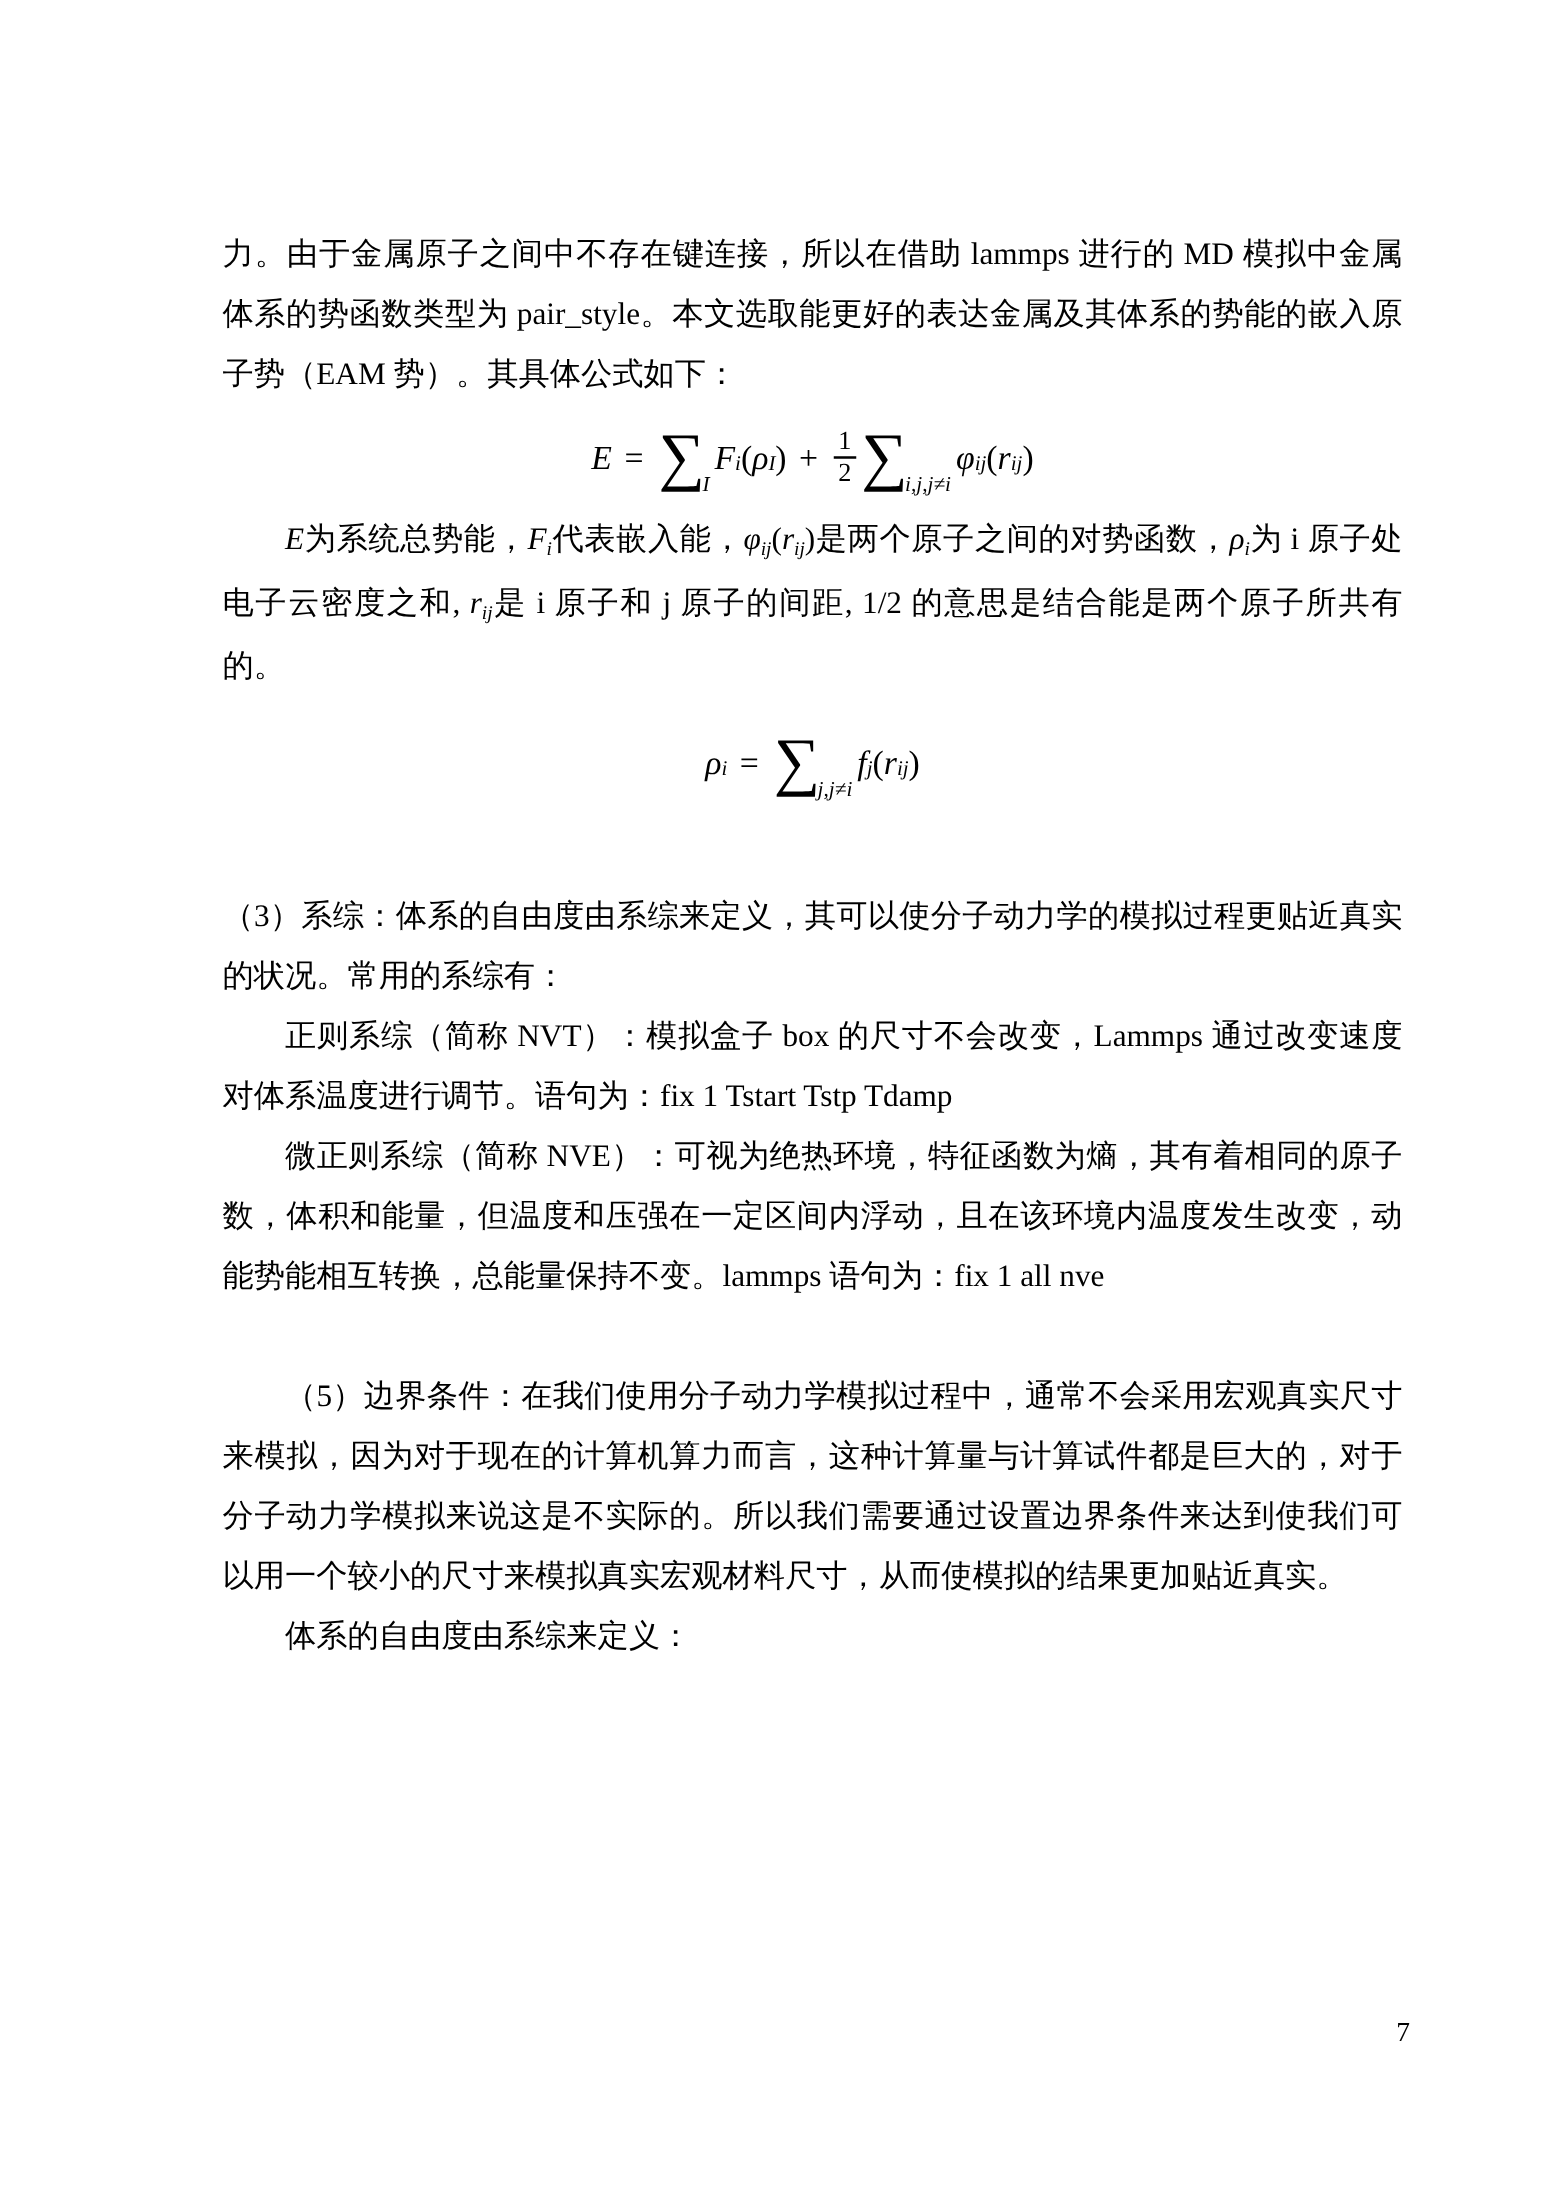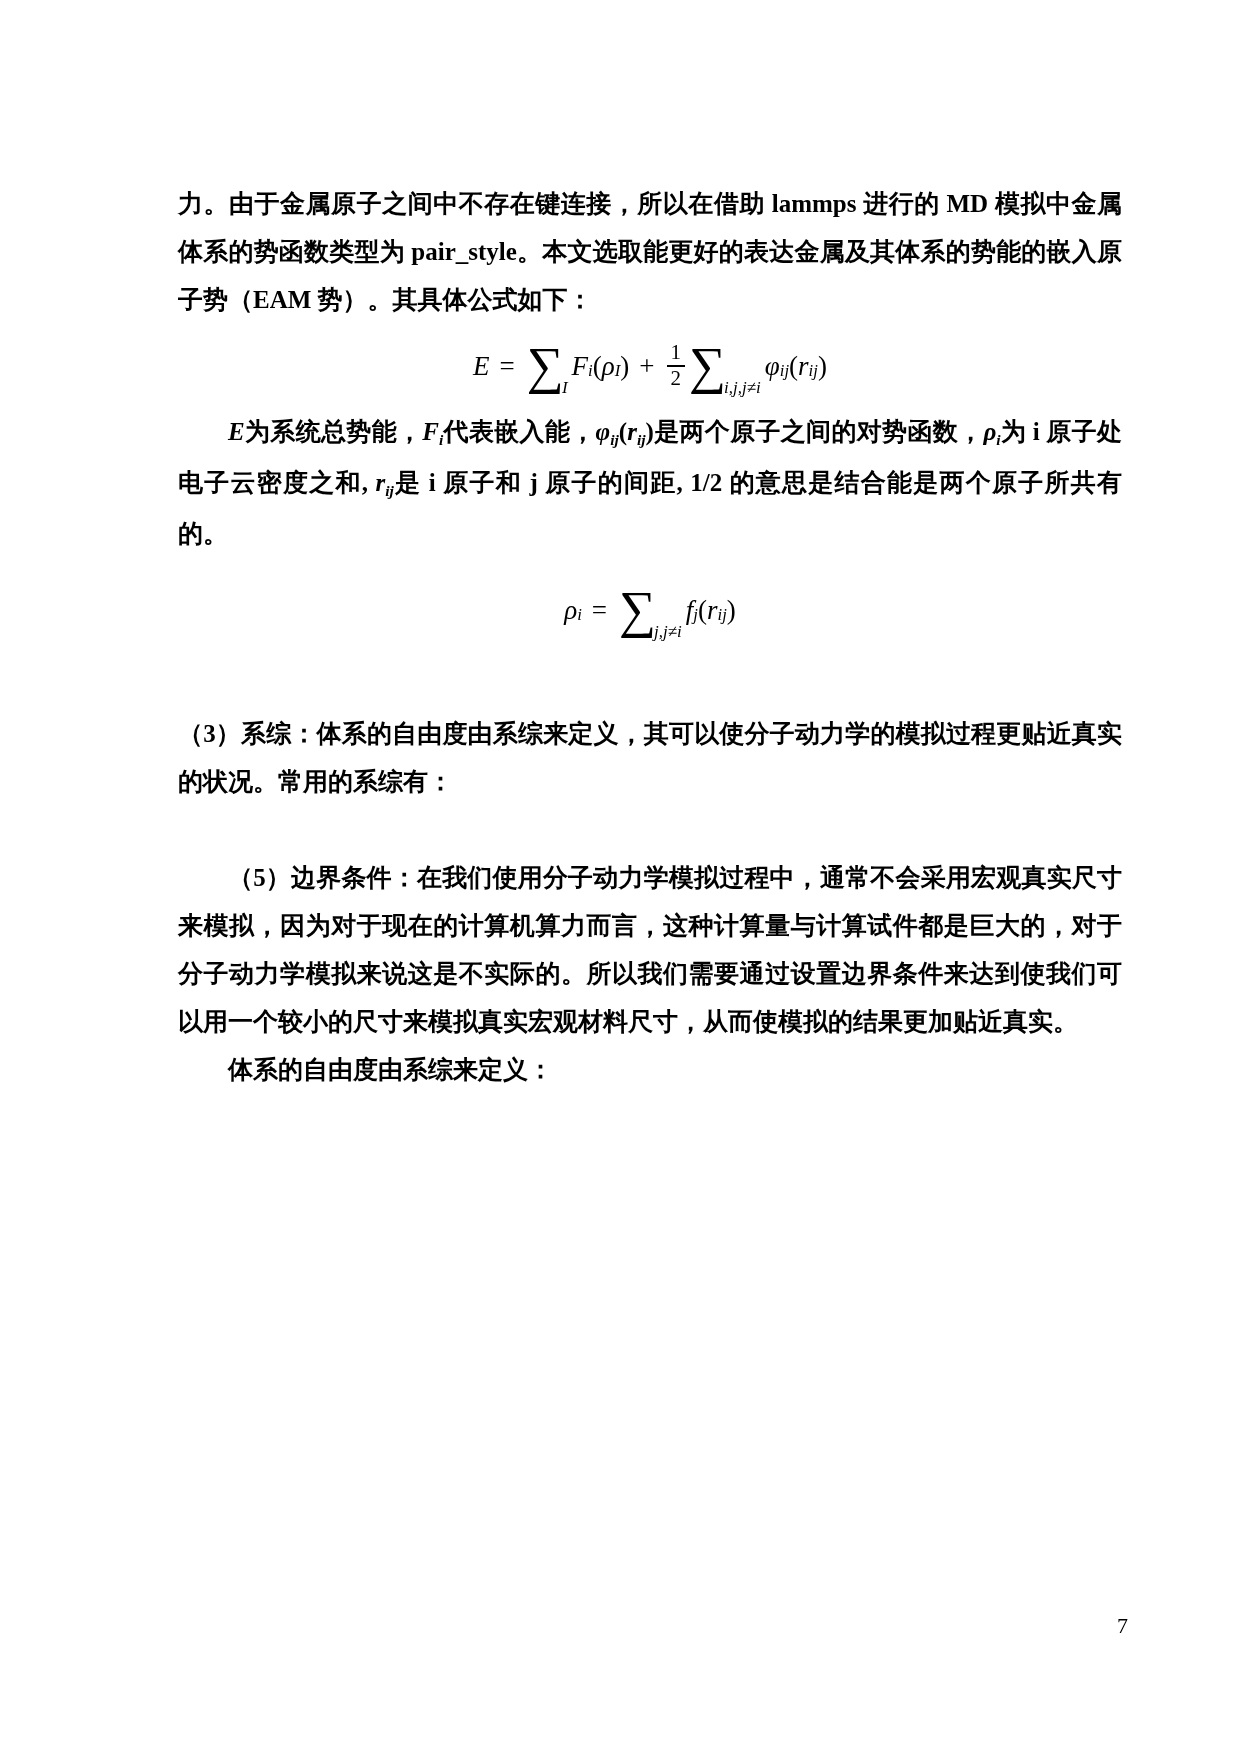--- a/index.html
+++ b/index.html
@@ -6,21 +6,21 @@
   body{
     width:1240px;height:1754px;
     background:#ffffff;color:#000;
     position:relative;overflow:hidden;
     font-family:"Liberation Serif","DejaVu Serif",serif;
   }
   .doc{
     position:absolute;left:178px;top:180px;width:944px;
     font-size:25px;line-height:48px;text-align:justify;
   }
-  .para{margin:0;font-weight:bold;}
+  .para{margin:0;}
   .indent{text-indent:50px;}
   .gap-before{margin-top:48px;}
   .formula{
     display:flex;align-items:center;justify-content:center;
     font-size:27px;line-height:1;text-align:center;
   }
   .formula.f1{height:84px;}
   .formula.f2{height:104px;}
   .mi{font-style:italic;}
   .sb{font-size:0.62em;position:relative;top:0.35em;font-style:italic;}
@@ -80,17 +80,19 @@
         <span class="sumsub">j,j≠i</span>
       </span>
       <span class="mi">f</span>
       <span class="mi sb">j</span>
       <span>(</span>
       <span class="mi">r</span>
       <span class="mi sb">ij</span>
       <span>)</span>
     </div>
   <p class="para gap-before"><span>（3）系综：体系的自由度由系综来定义，其可以使分子动力学的模拟过程更贴近真实的状况。常用的系综有：</span></p>
+  <p class="para indent"><span>正则系综（简称 NVT）：模拟盒子 box 的尺寸不会改变，Lammps 通过改变速度对体系温度进行调节。语句为：fix 1 Tstart Tstp Tdamp</span></p>
+  <p class="para indent"><span>微正则系综（简称 NVE）：可视为绝热环境，特征函数为熵，其有着相同的原子数，体积和能量，但温度和压强在一定区间内浮动，且在该环境内温度发生改变，动能势能相互转换，总能量保持不变。lammps 语句为：fix 1 all nve</span></p>
   <p class="para indent gap-before"><span>（5）边界条件：在我们使用分子动力学模拟过程中，通常不会采用宏观真实尺寸来模拟，因为对于现在的计算机算力而言，这种计算量与计算试件都是巨大的，对于分子动力学模拟来说这是不实际的。所以我们需要通过设置边界条件来达到使我们可以用一个较小的尺寸来模拟真实宏观材料尺寸，从而使模拟的结果更加贴近真实。</span></p>
   <p class="para indent"><span>体系的自由度由系综来定义：</span></p>
 </div>
 
 <div class="pagenum">7</div>
 
 </body></html>

